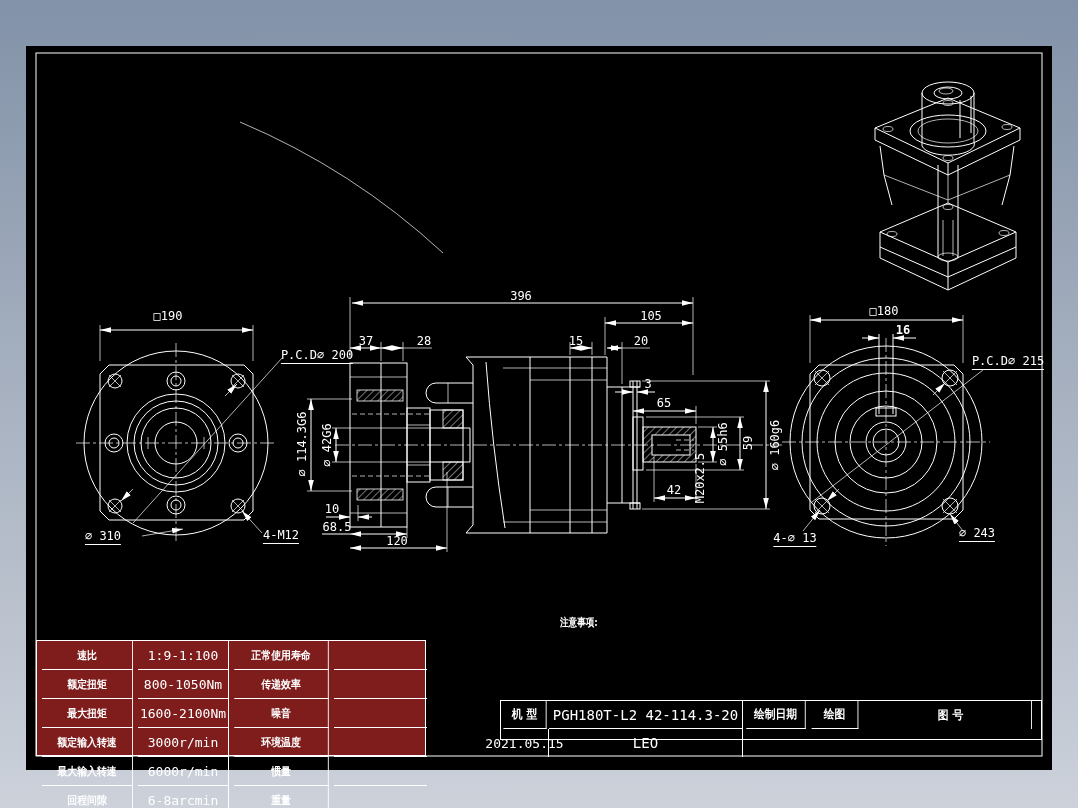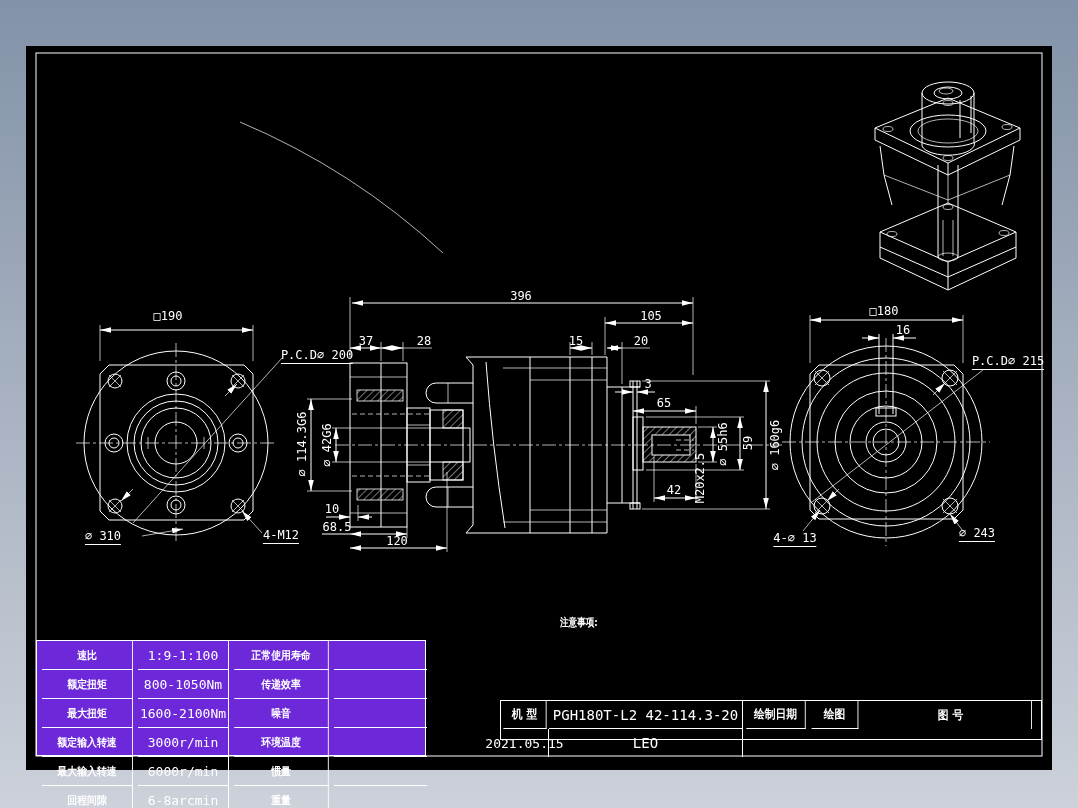--- a/index.html
+++ b/index.html
@@ -18,21 +18,21 @@
   .dim{
     position:absolute;color:#fff;font-family:"DejaVu Sans Mono",monospace;
     font-size:12px;white-space:nowrap;transform:translate(-50%,-50%);
   }
   .dim.rot{transform:translate(-50%,-50%) rotate(-90deg);}
   .dim.ul{border-bottom:1px solid #fff;padding-bottom:1px;}
   
   #spec-table{
     position:absolute;left:36px;top:640px;width:390px;height:116px;
     display:grid;grid-template-columns:101px 91px 105px 93px;grid-template-rows:repeat(6,1fr);
-    border:1px solid #fff;box-sizing:border-box;background:#6d28d9;color:#fff;
+    border:1px solid #fff;box-sizing:border-box;background:#7f1d1d;color:#fff;
   }
   #spec-table .cell{
     border-right:1px solid #fff;border-bottom:1px solid #fff;
     display:flex;align-items:center;justify-content:center;overflow:hidden;
   }
   #spec-table .cell.last-col{border-right:none;margin-top:28px;}
   #spec-table .cell.last-row{border-bottom:none;}
   #spec-table .zh{font-size:11px;font-weight:bold;letter-spacing:0px;transform:scaleX(.9);}
   #spec-table .val{font-family:"DejaVu Sans Mono",monospace;font-size:13px;}
   
@@ -336,21 +336,21 @@
     <span class="dim rot" style="left: 327px; top: 445px;">∅ 42G6</span>
     <span class="dim" style="left: 332px; top: 509px;">10</span>
     <span class="dim" style="left: 337px; top: 527px;">68.5</span>
     <span class="dim" style="left: 397px; top: 541px;">120</span>
     <span class="dim rot" style="left: 723px; top: 444px;">∅ 55h6</span>
     <span class="dim rot" style="left: 748px; top: 443px;">59</span>
     <span class="dim rot" style="left: 775px; top: 445px;">∅ 160g6</span>
     <span class="dim rot" style="left: 700px; top: 478px;">M20x2.5</span>
     <span class="dim" style="left: 674px; top: 490px;">42</span>
     <span class="dim" style="left: 884px; top: 311px;">□180</span>
-    <span class="dim" style="left: 903px; top: 330px;">16</span>
+    <span class="dim" style="left: 903px; top: 330px; font-weight: bold;">16</span>
     <span class="dim ul" style="left: 1008px; top: 362px;">P.C.D∅ 215</span>
     <span class="dim ul" style="left: 795px; top: 539px;">4-∅ 13</span>
     <span class="dim ul" style="left: 977px; top: 534px;">∅ 243</span>
   </div>
 
 <div id="notes">
   <div class="nline">注意事项:</div>
 </div>
 
 <div id="spec-table">

